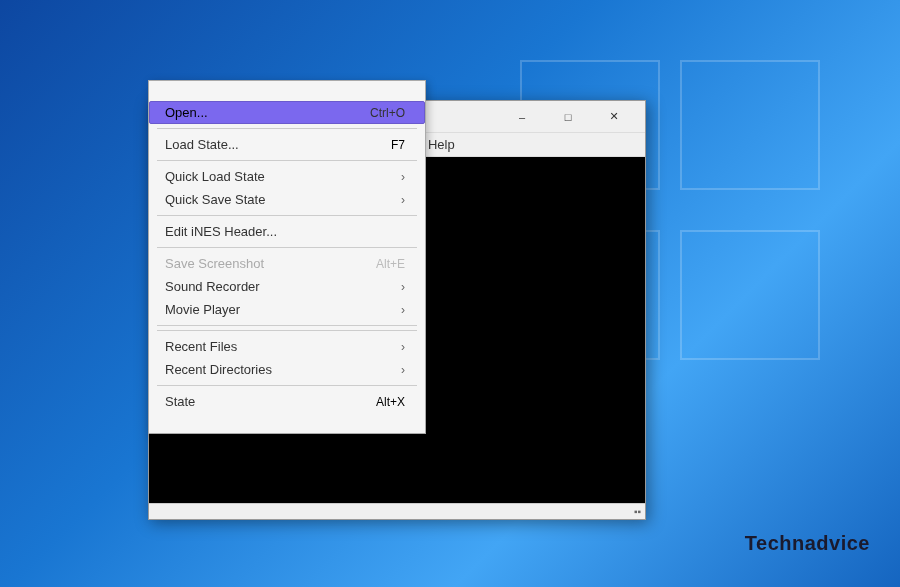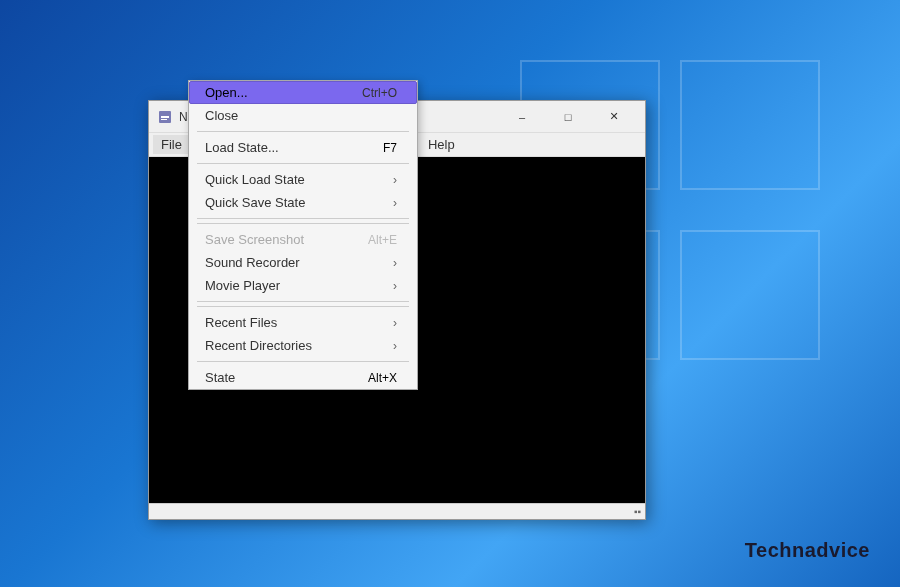--- a/index.html
+++ b/index.html
@@ -49,21 +49,21 @@
       width: 140px; height: 130px;
     }
     .win-logo .pane-br {
       bottom: 0; right: 0;
       width: 140px; height: 130px;
     }
 
     
     .watermark {
       position: absolute;
-      bottom: 25px;
+      bottom: 32px;
       right: 30px;
       color: #1a1a2e;
       font-size: 20px;
       font-weight: bold;
       letter-spacing: 0.5px;
     }
 
     
     .app-window {
       position: absolute;
@@ -173,27 +173,26 @@
       font-size: 10px;
       color: #666;
       margin-left: auto;
     }
 
     
     .dropdown-menu {
       position: absolute;
       top: 80px;
       left: 148px;
-      width: 230px;
+      width: 278px;
       background: #f5f5f5;
       border: 1px solid #aaa;
       box-shadow: 2px 2px 8px rgba(0,0,0,0.25);
       z-index: 100;
-      padding: 0 0;
-      margin-left: 40px;
+      padding: 20px 0;
     }
 
     .menu-entry {
       display: flex;
       align-items: center;
       justify-content: space-between;
       padding: 4px 20px 4px 16px;
       cursor: pointer;
       color: #333;
       font-size: 13px;
@@ -287,39 +286,39 @@
       </div>
     </div>
   </div>
 
   <div class="dropdown-menu">
 
   <div class="menu-entry highlighted">
         <span>Open...</span>
         <span class="shortcut">Ctrl+O</span>
       </div>
-      <div class="menu-entry">
-        <span>Close</span>
-        <span></span>
-      </div>
       <div class="menu-separator"></div>
       <div class="menu-entry">
         <span>Load State...</span>
         <span class="shortcut">F7</span>
       </div>
       <div class="menu-separator"></div>
       <div class="menu-entry">
         <span>Quick Load State</span>
         <span class="arrow">›</span>
       </div>
       <div class="menu-entry">
         <span>Quick Save State</span>
         <span class="arrow">›</span>
       </div>
       <div class="menu-separator"></div>
+      <div class="menu-entry">
+        <span>Edit iNES Header...</span>
+        <span></span>
+      </div>
       <div class="menu-separator"></div>
       <div class="menu-entry disabled">
         <span>Save Screenshot</span>
         <span class="shortcut">Alt+E</span>
       </div>
       <div class="menu-entry">
         <span>Sound Recorder</span>
         <span class="arrow">›</span>
       </div>
       <div class="menu-entry">

